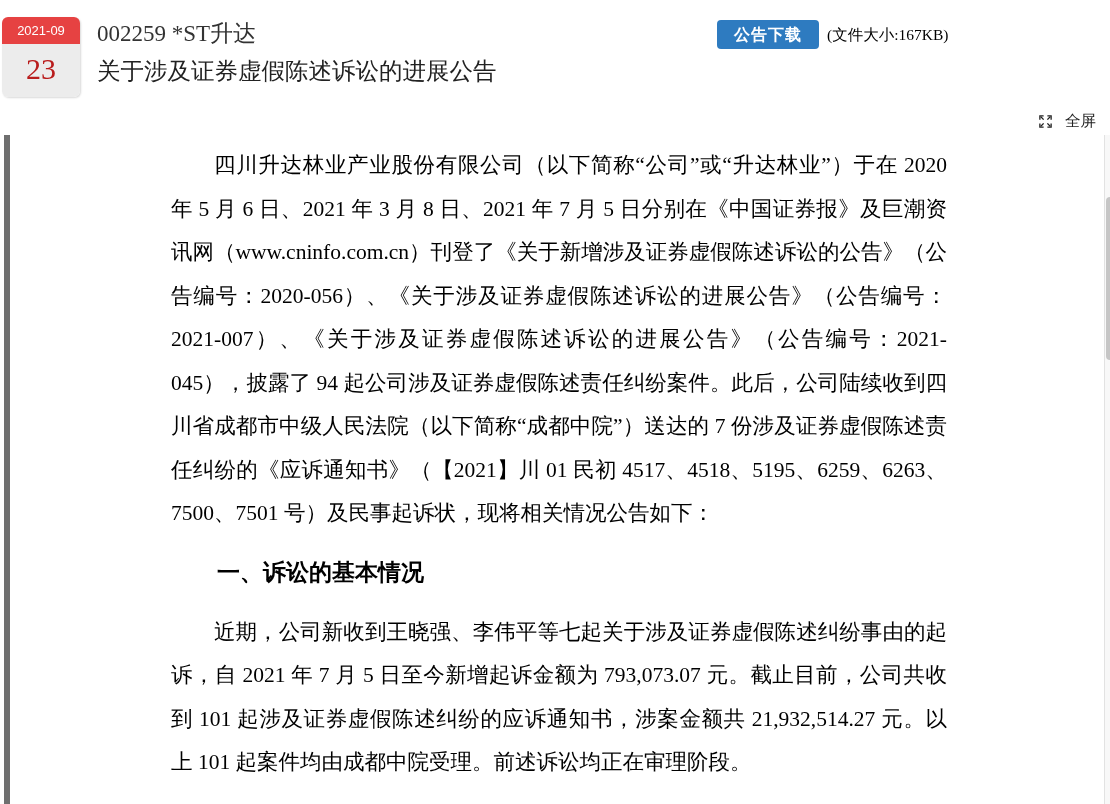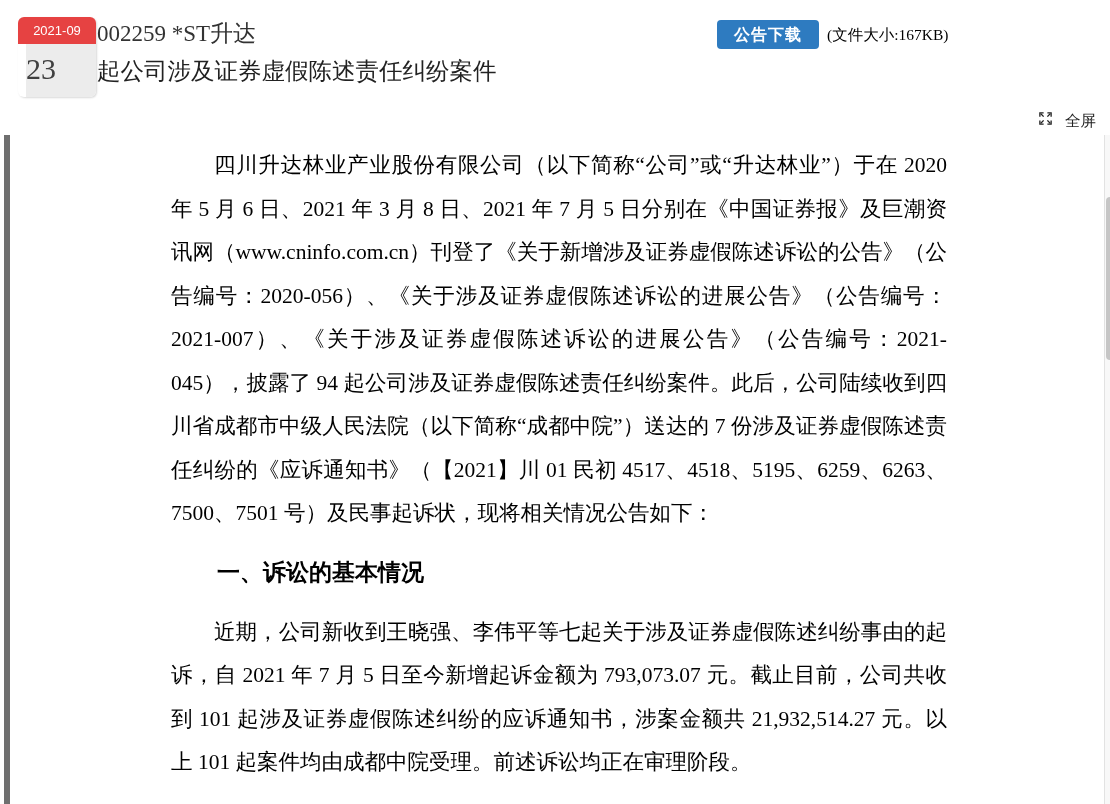--- a/index.html
+++ b/index.html
@@ -10,49 +10,49 @@
     overflow: hidden;
     background: #ffffff;
     font-family: "Liberation Serif", "DejaVu Serif", serif;
   }
   .stage { position: relative; width: 1110px; height: 804px; }
 
   
   .header { position: absolute; top: 0; left: 0; width: 1110px; height: 135px; background: #ffffff; }
 
   .date-badge {
-    position: absolute; left: 18px; top: 17px; width: 78px; height: 80px;
+    position: absolute; left: 2px; top: 17px; width: 78px; height: 80px;
     border-radius: 6px; overflow: hidden;
     box-shadow: 1px 1px 2px rgba(0,0,0,0.15);
   }
   .date-badge .month {
     height: 27px; line-height: 27px; text-align: center;
     background: var(--badge_red, #e64242); color: #ffffff;
     font-size: 13px; font-family: "Liberation Sans", sans-serif;
   }
   .date-badge .day {
-    height: 53px; line-height: 50px; text-align: left;
-    background: #ececec; color: #404040; font-size: 30px; margin-left: 8px;
+    height: 53px; line-height: 50px; text-align: center;
+    background: #ececec; color: #b91c1c; font-size: 30px;
   }
 
   .titles { position: absolute; left: 97px; top: 21px; color: #333333; }
   .titles .stock { font-size: 23px; line-height: 26px; }
   .titles .ann-title { font-size: 23.5px; line-height: 30px; margin-top: 9px; color: #222222; }
 
   .dl-btn {
     position: absolute; left: 717px; top: 20px; height: 29px; line-height: 29px;
     padding: 0 17px; background: var(--accent_blue, #2e7bc0); color: #ffffff;
     font-size: 16px; font-weight: bold; border: none; border-radius: 4px;
     font-family: Liberation Serif, serif; letter-spacing: 1px; cursor: pointer;
   }
   .filesize { position: absolute; left: 827px; top: 25px; font-size: 15.5px; color: #000000; }
 
   .fullscreen {
     position: absolute; right: 14px; top: 111px; height: 21px;
-    display: flex; align-items: flex-start; gap: 12px;
+    display: flex; align-items: center; gap: 12px;
     font-size: 15.5px; color: #222222; cursor: pointer;
   }
   .fullscreen svg { display: block; }
 
   
   .viewer { position: absolute; top: 135px; left: 4px; width: 1110px; height: 669px; background: #ffffff; }
   .left-strip { position: absolute; left: 0; top: 0; width: 6px; height: 100%; background: #6f6f6f; }
 
   .scrollbar {
     position: absolute; right: 0; top: 0; width: 10px; height: 100%;
@@ -81,21 +81,21 @@
 
   <div class="header">
 
     <div class="date-badge">
       <div class="month">2021-09</div>
       <div class="day">23</div>
     </div>
 
     <div class="titles">
       <div class="stock">002259 *ST升达</div>
-      <div class="ann-title">起公司涉及证券虚假陈述责任纠纷案件</div>
+      <div class="ann-title">关于涉及证券虚假陈述诉讼的进展公告</div>
     </div>
 
     <button class="dl-btn">公告下载</button>
     <span class="filesize">(文件大小:167KB)</span>
 
     <div class="fullscreen">
       <span>
         <svg width="15" height="15" viewBox="0 0 16 16">
           <g fill="#222222" stroke="#222222" stroke-width="1.4">
             <path d="M2 6 L2 2 L6 2" fill="none"></path>

